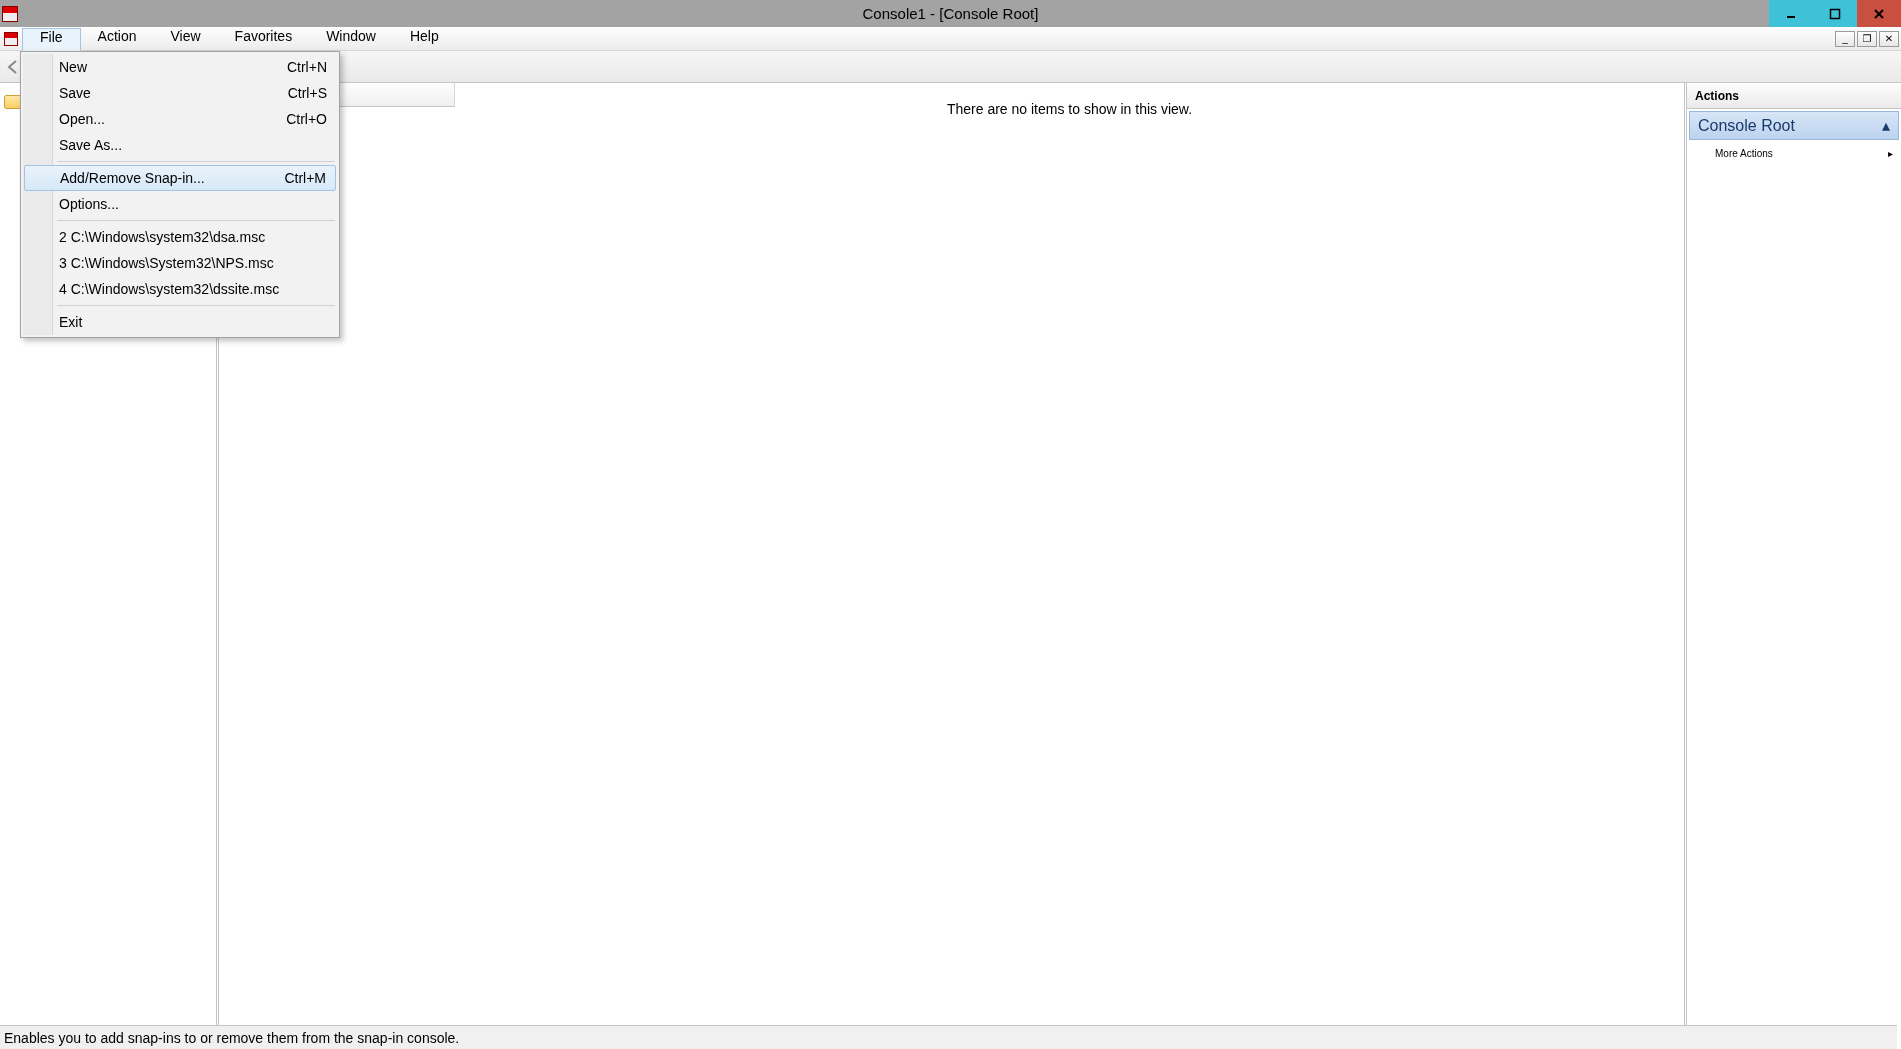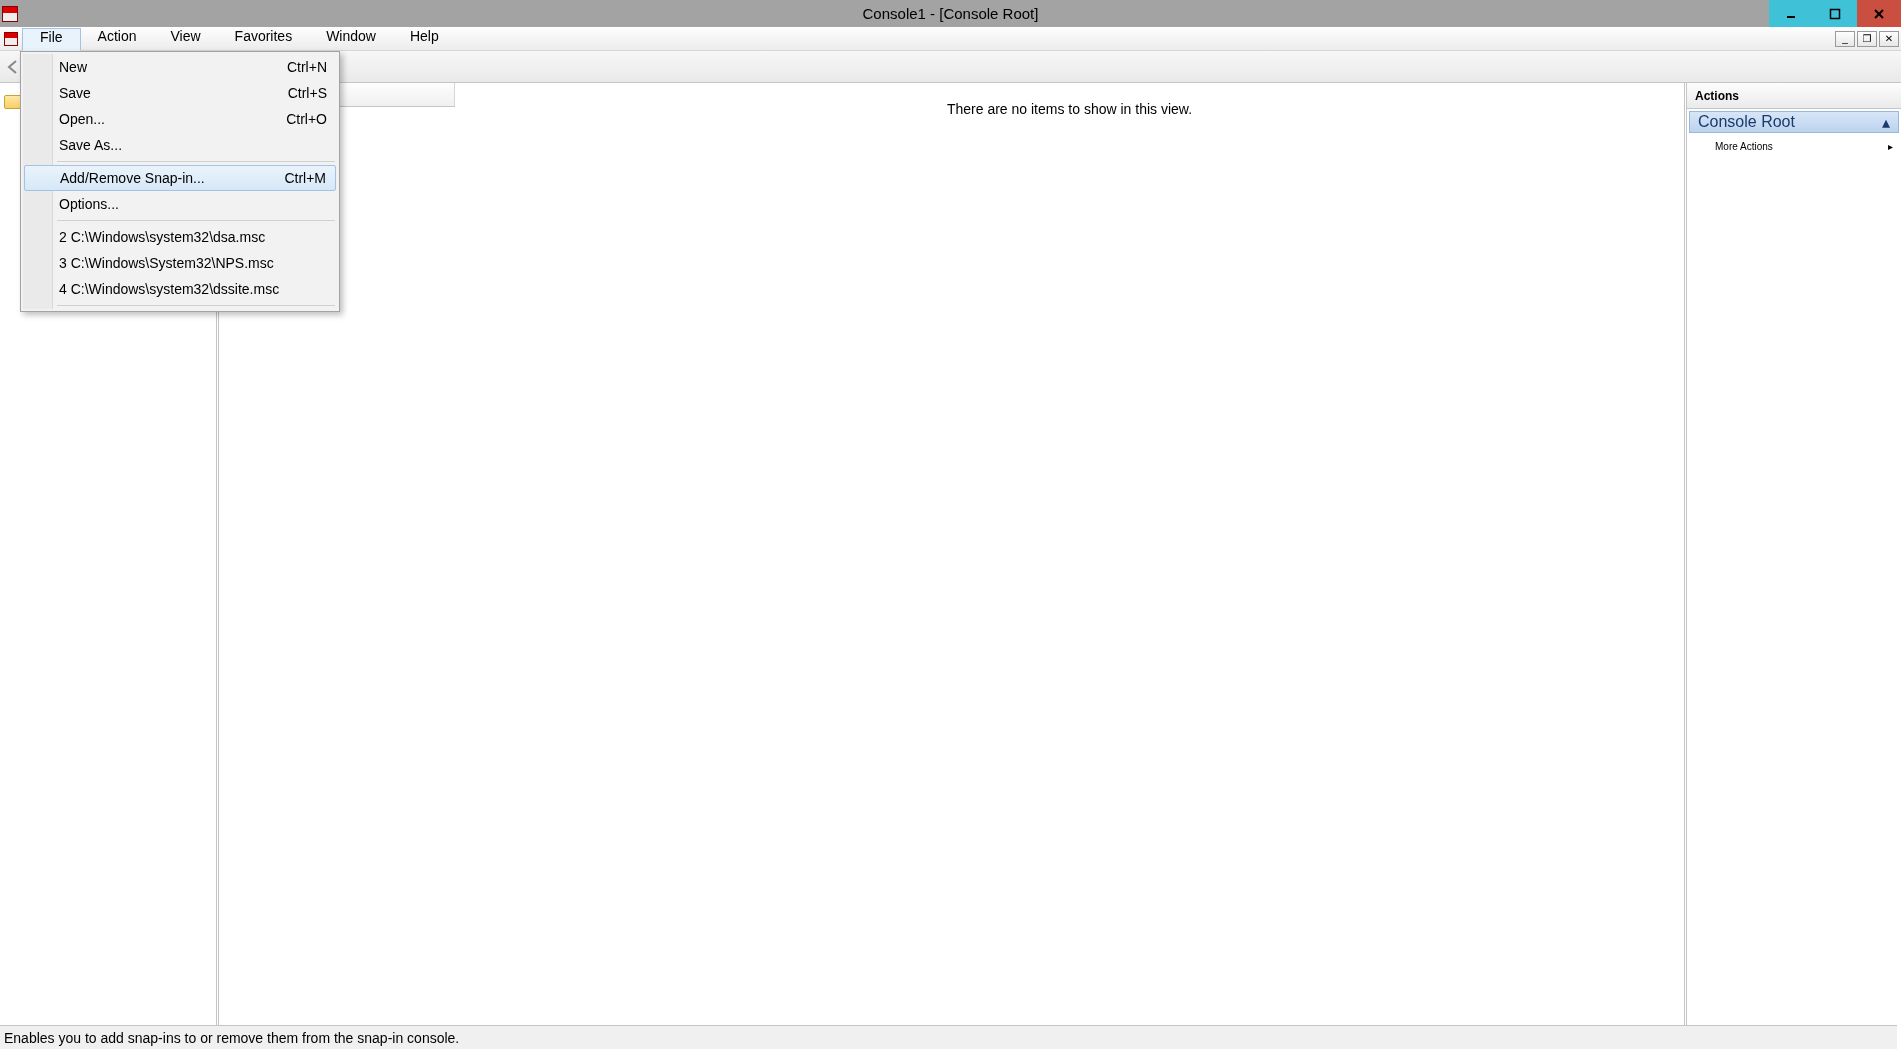--- a/index.html
+++ b/index.html
@@ -141,21 +141,21 @@
 .actions-title {
   height: 26px;
   background: linear-gradient(#fdfdfd,#eaeaea);
   border-bottom: 1px solid #c5c5c5;
   padding-left: 8px;
   font-weight: bold;
   font-size: 12px;
   display:flex; align-items:center;
 }
 .actions-section-header {
-  height: 22px;
+  height: 29px;
   background: linear-gradient(#d7e6f7,#bcd3ee);
   border: 1px solid #9ab6d8;
   margin: 2px;
   display:flex; align-items:center; justify-content: space-between;
   padding: 8px 8px;
   font-size: 16px; color:#1a3a6e;
 }
 .actions-item {
   padding: 6px 8px 6px 28px;
   font-size: 10px;
@@ -344,13 +344,16 @@
   </div>
   <div class="dd-item">
     <span>3 C:\Windows\System32\NPS.msc</span>
   </div>
   <div class="dd-item">
     <span>4 C:\Windows\system32\dssite.msc</span>
   </div>
 
   <div class="dd-sep"></div>
 
+  <div class="dd-item">
+    <span>Exit</span>
+  </div>
 </div>
 
 </body></html>

